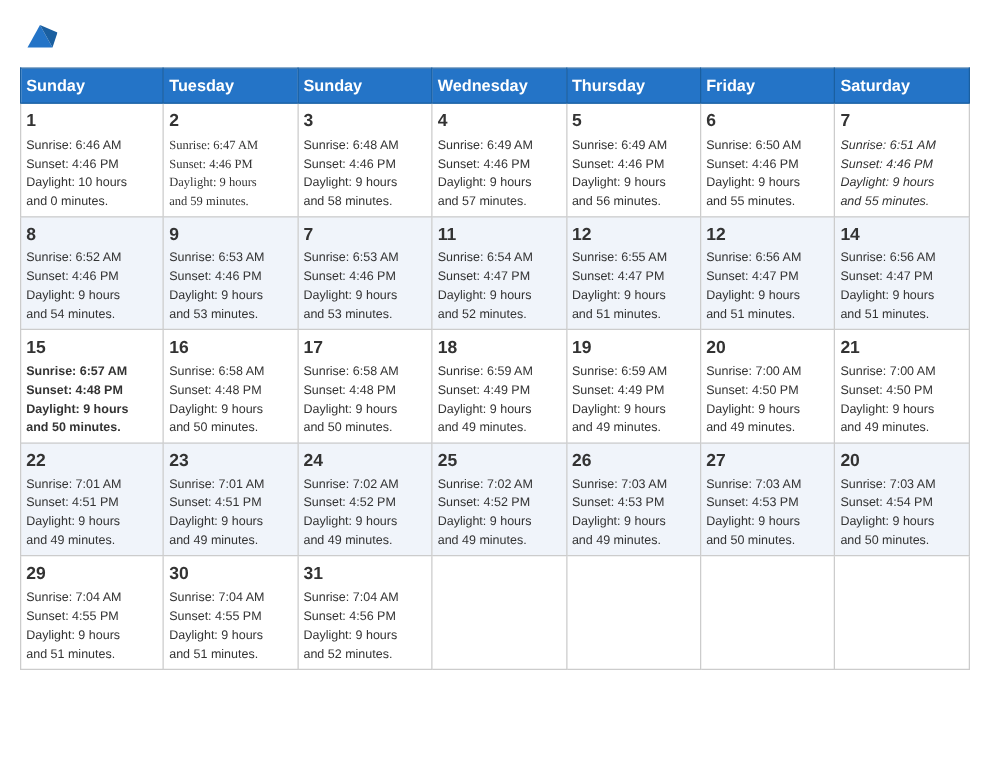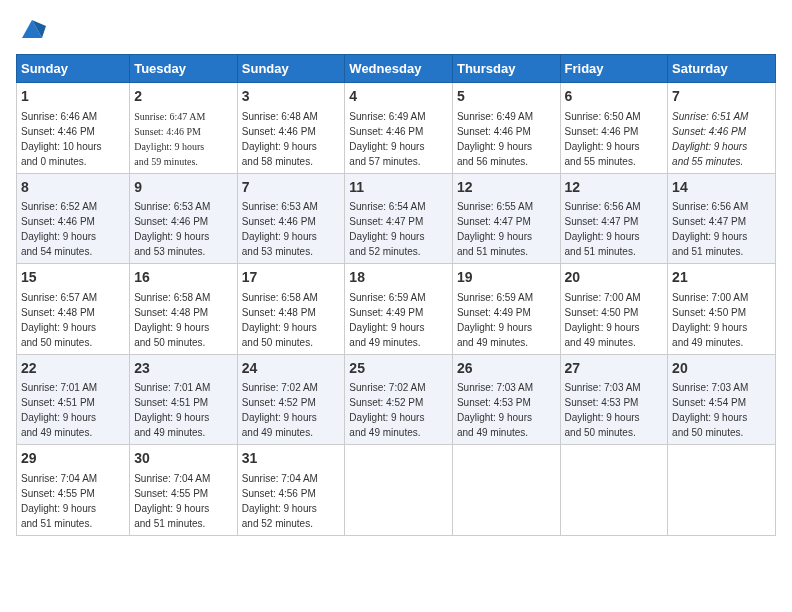--- a/index.html
+++ b/index.html
@@ -178,21 +178,21 @@
         <td><span class="day-num">12</span><span class="day-info" style="white-space: pre-line;">Sunrise: 6:56 AM
 Sunset: 4:47 PM
 Daylight: 9 hours
 and 51 minutes.</span></td>
         <td><span class="day-num">14</span><span class="day-info" style="white-space: pre-line;">Sunrise: 6:56 AM
 Sunset: 4:47 PM
 Daylight: 9 hours
 and 51 minutes.</span></td>
       </tr>
       <tr>
-        <td><span class="day-num">15</span><span class="day-info" style="white-space: pre-line;">Sunrise: 6:57 AM
+        <td><span class="day-num">15</span><span class="day-info" style="white-space: pre-line; font-weight: bold;">Sunrise: 6:57 AM
 Sunset: 4:48 PM
 Daylight: 9 hours
 and 50 minutes.</span></td>
         <td><span class="day-num">16</span><span class="day-info" style="white-space: pre-line;">Sunrise: 6:58 AM
 Sunset: 4:48 PM
 Daylight: 9 hours
 and 50 minutes.</span></td>
         <td><span class="day-num">17</span><span class="day-info" style="white-space: pre-line;">Sunrise: 6:58 AM
 Sunset: 4:48 PM
 Daylight: 9 hours

